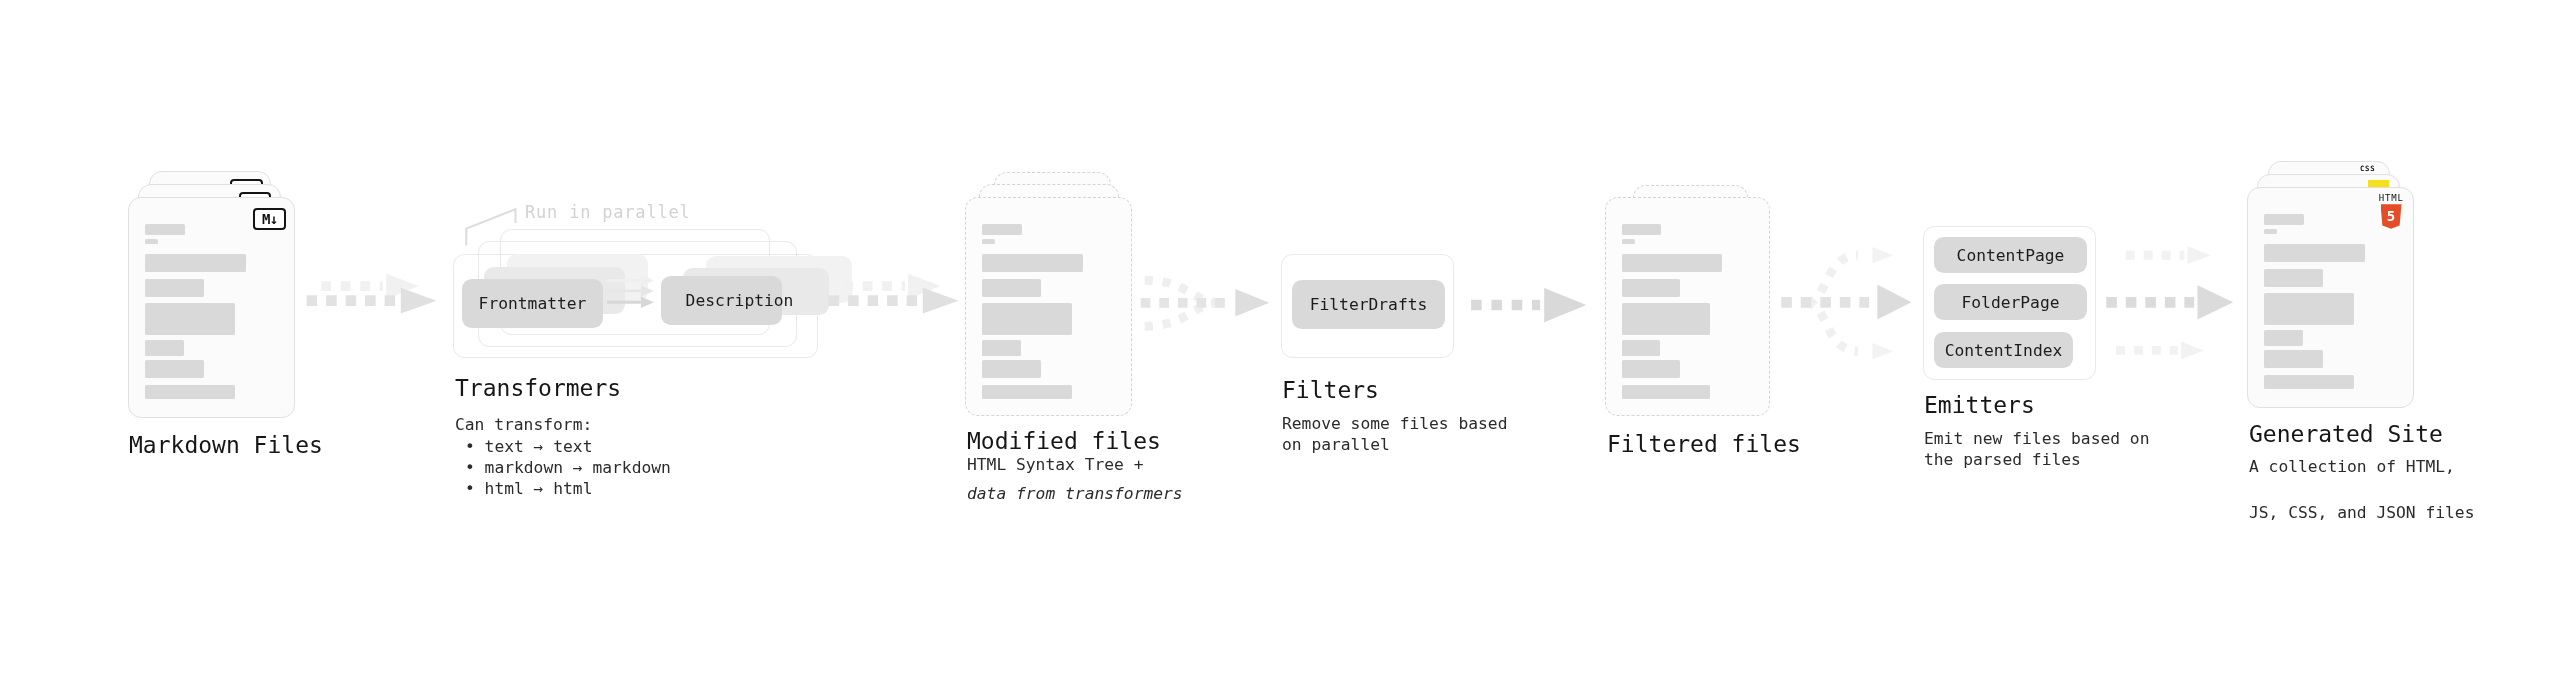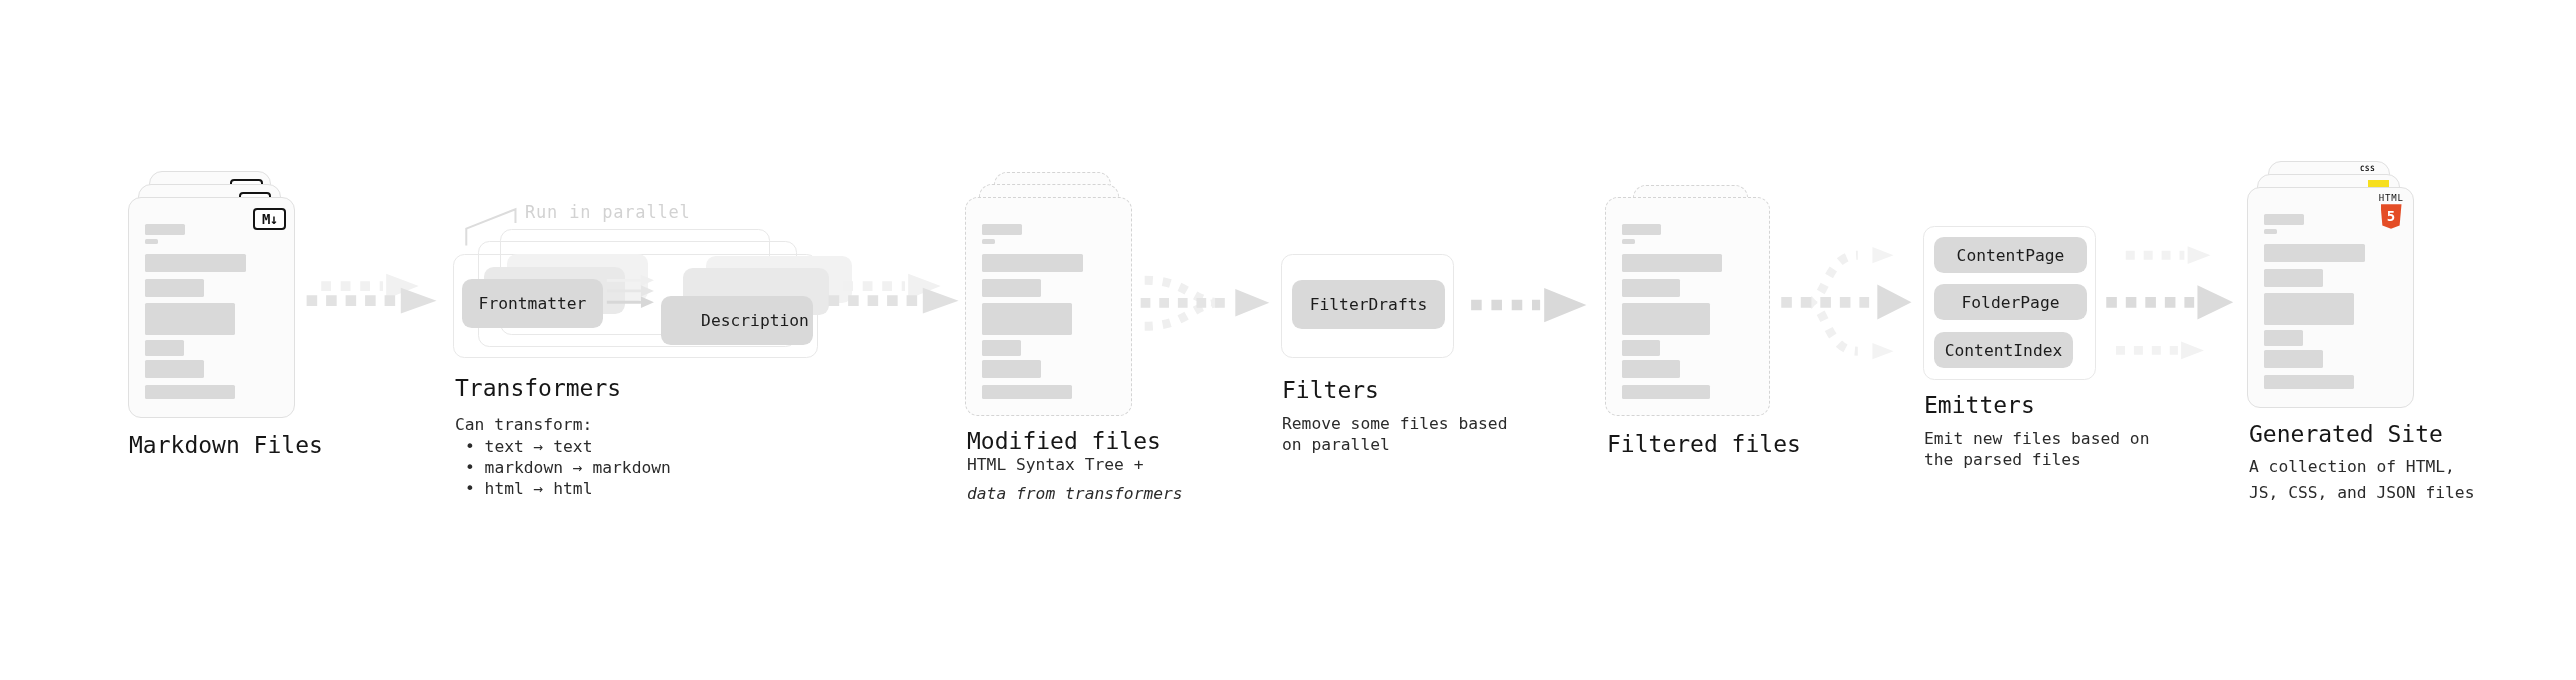--- a/index.html
+++ b/index.html
@@ -88,21 +88,21 @@
 <svg style="left:605px;top:273px;" width="54" height="39" viewBox="0 0 66 48">
   <line x1="2" y1="9" x2="44" y2="9" stroke="#efefef" stroke-width="3.5"></line>
   <polygon points="44,2 44,16 60,9" fill="#efefef"></polygon>
   <line x1="2" y1="22" x2="44" y2="22" stroke="#e6e6e6" stroke-width="3.5"></line>
   <polygon points="44,15 44,29 60,22" fill="#e6e6e6"></polygon>
   <line x1="2" y1="36" x2="44" y2="36" stroke="#d7d7d7" stroke-width="3.5"></line>
   <polygon points="44,29 44,43 60,36" fill="#d7d7d7"></polygon>
 </svg>
 
 <div class="pill" style="left:462px;top:279px;width:141px;height:49px;">Frontmatter</div>
-<div class="pill" style="left:661px;top:296px;width:152px;height:49px;padding-left:36px;">Description</div>
+<div class="pill" style="left:661px;top:276px;width:121px;height:49px;padding-left:36px;">Description</div>
 
 <div class="title" style="left:455px;top:375px;">Transformers</div>
 <div class="desc" style="left:455px;top:414px;">Can transform:</div>
 <div class="desc" style="left:465px;top:436px;">• text → text</div>
 <div class="desc" style="left:465px;top:457px;">• markdown → markdown</div>
 <div class="desc" style="left:465px;top:478px;">• html → html</div>
 
 <svg style="left:827px;top:268px;" width="134" height="75" viewBox="0 0 165 92">
   <line x1="20" y1="22" x2="96" y2="22" stroke="#f1f1f1" stroke-width="12" stroke-dasharray="12 12"></line>
   <polygon points="100,7 100,38 140,22" fill="#f1f1f1"></polygon>
@@ -207,14 +207,14 @@
       <div class="bar" style="width: 79%; height: 18px; margin-bottom: 6.5px;"></div>
       <div class="bar" style="width: 46%; height: 18px; margin-bottom: 6.5px;"></div>
       <div class="bar" style="width: 70%; height: 32px; margin-bottom: 4.9px;"></div>
       <div class="bar" style="width: 30%; height: 16.3px; margin-bottom: 4.1px;"></div>
       <div class="bar" style="width: 46%; height: 18px; margin-bottom: 6.5px;"></div>
       <div class="bar" style="width: 70%; height: 14px; margin-bottom: 0px;"></div>
     </div>
 </div>
 <div class="title" style="left:2249px;top:421px;">Generated Site</div>
 <div class="desc" style="left:2249px;top:456px;">A collection of HTML,</div>
-<div class="desc" style="left:2249px;top:482px;">JS, CSS, and JSON files</div>
+<div class="desc" style="left:2249px;top:502px;">JS, CSS, and JSON files</div>
 
 
 </body></html>

